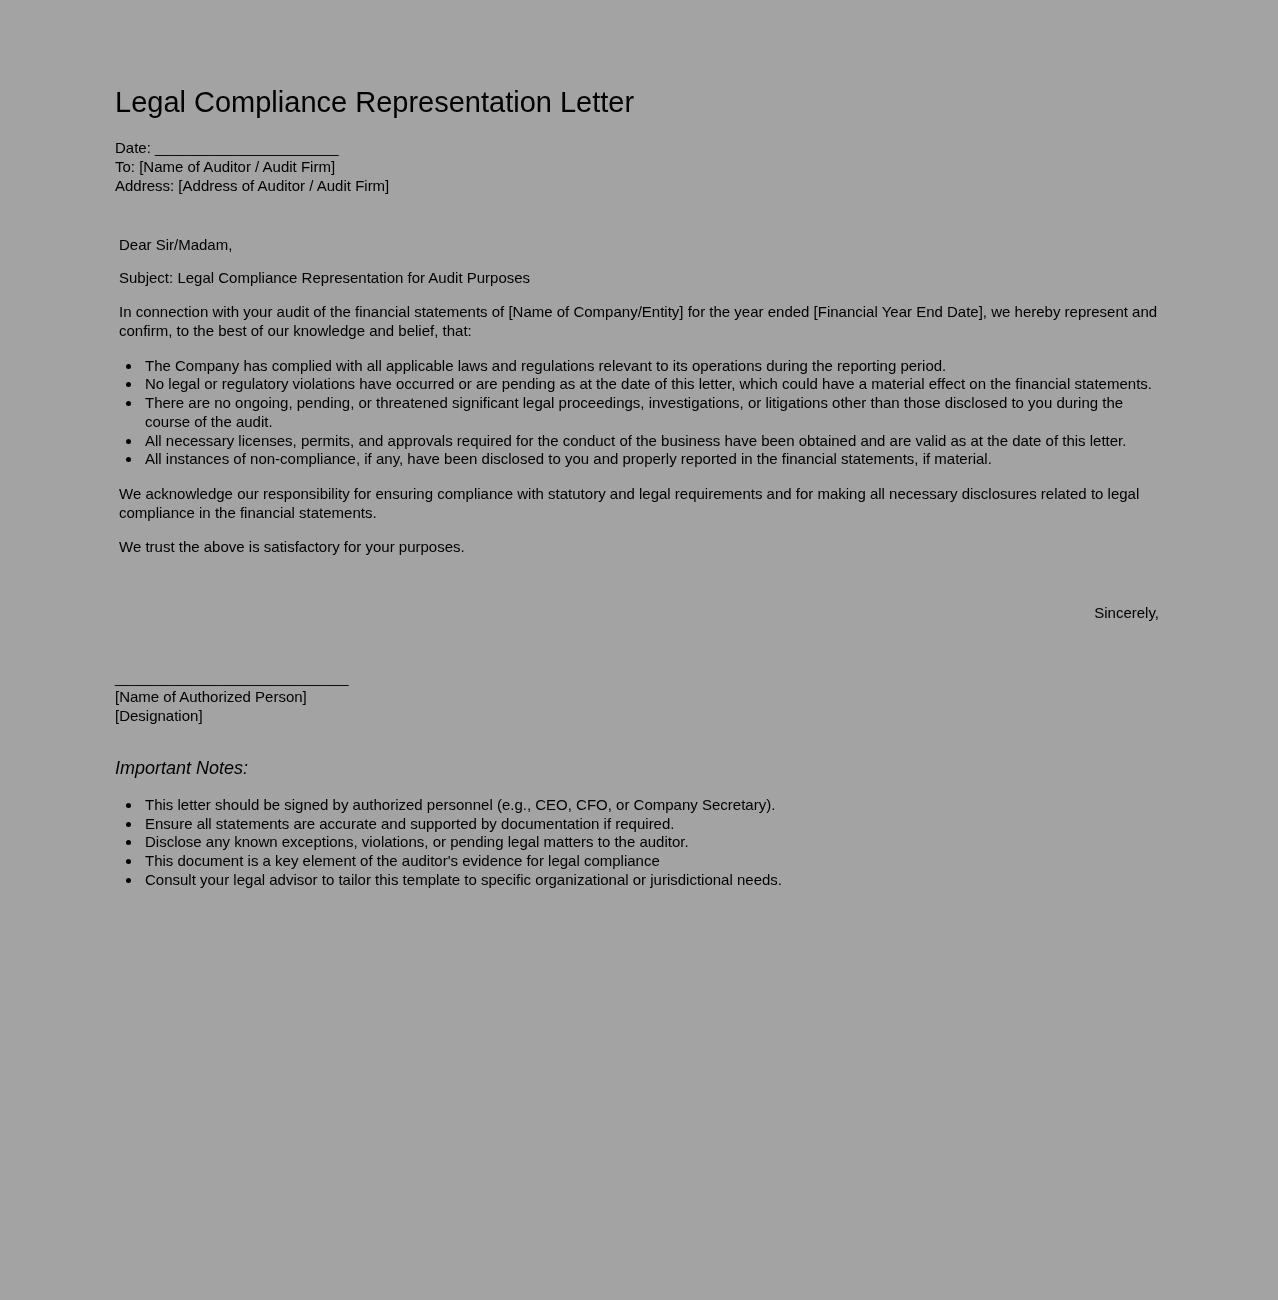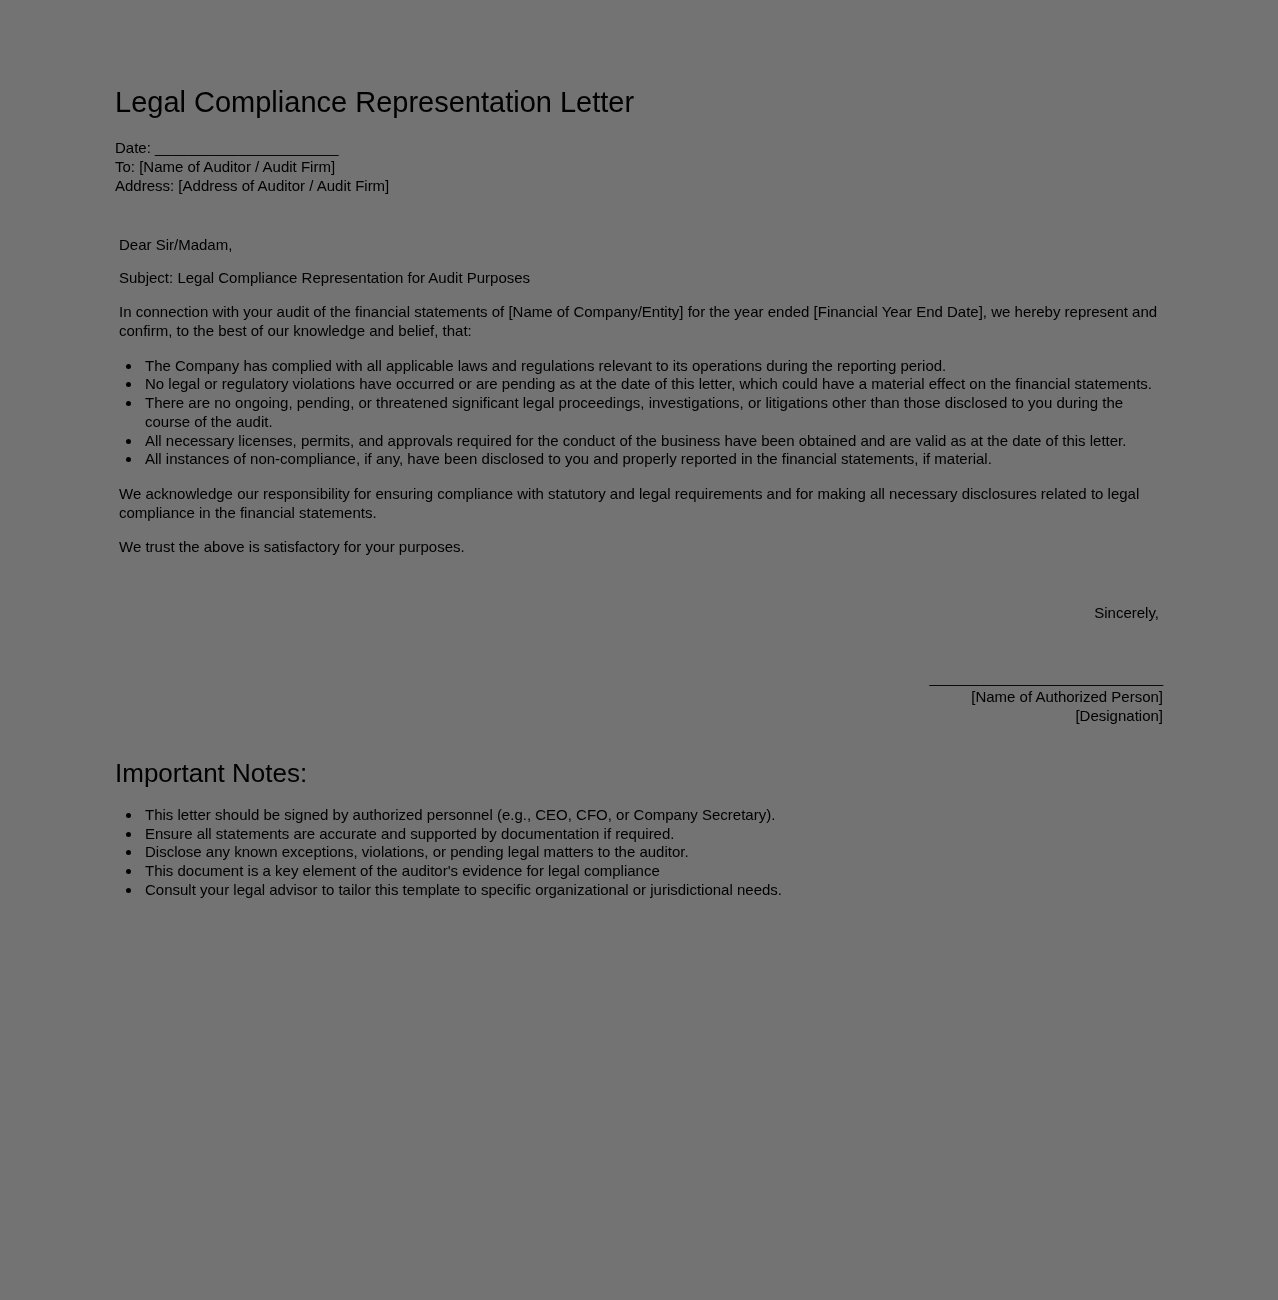--- a/index.html
+++ b/index.html
@@ -6,21 +6,21 @@
     margin: 0;
     padding: 0;
     background: #ffffff;
   }
   .page {
     position: relative;
     width: 1278px;
     height: 1300px;
     box-sizing: border-box;
     padding: 86px 115px 0 115px;
-    background: #737373;
+    background: #a3a3a3;
     color: #000000;
     font-family: "Liberation Sans", sans-serif;
     font-size: 15px;
     line-height: 1.25;
     overflow: hidden;
   }
   .doc-title {
     font-size: 29px;
     font-weight: 400;
     line-height: 1.15;
@@ -52,26 +52,26 @@
   }
   .sincerely {
     margin-top: 48px;
     text-align: right;
   }
   .signature-block {
     margin-top: 46px;
   }
   .signature-block .line {
     white-space: pre;
-    text-align: right;
   }
   .notes-heading {
-    font-size: 26px;
+    font-size: 18px;
     font-weight: 400;
     margin: 32px 0 8px 0;
+    font-style: italic;
   }
 </style>
 </head>
 <body>
 
 <div class="page">
 
   <h1 class="doc-title">Legal Compliance Representation Letter</h1>
 
   <div class="recipient-block">

